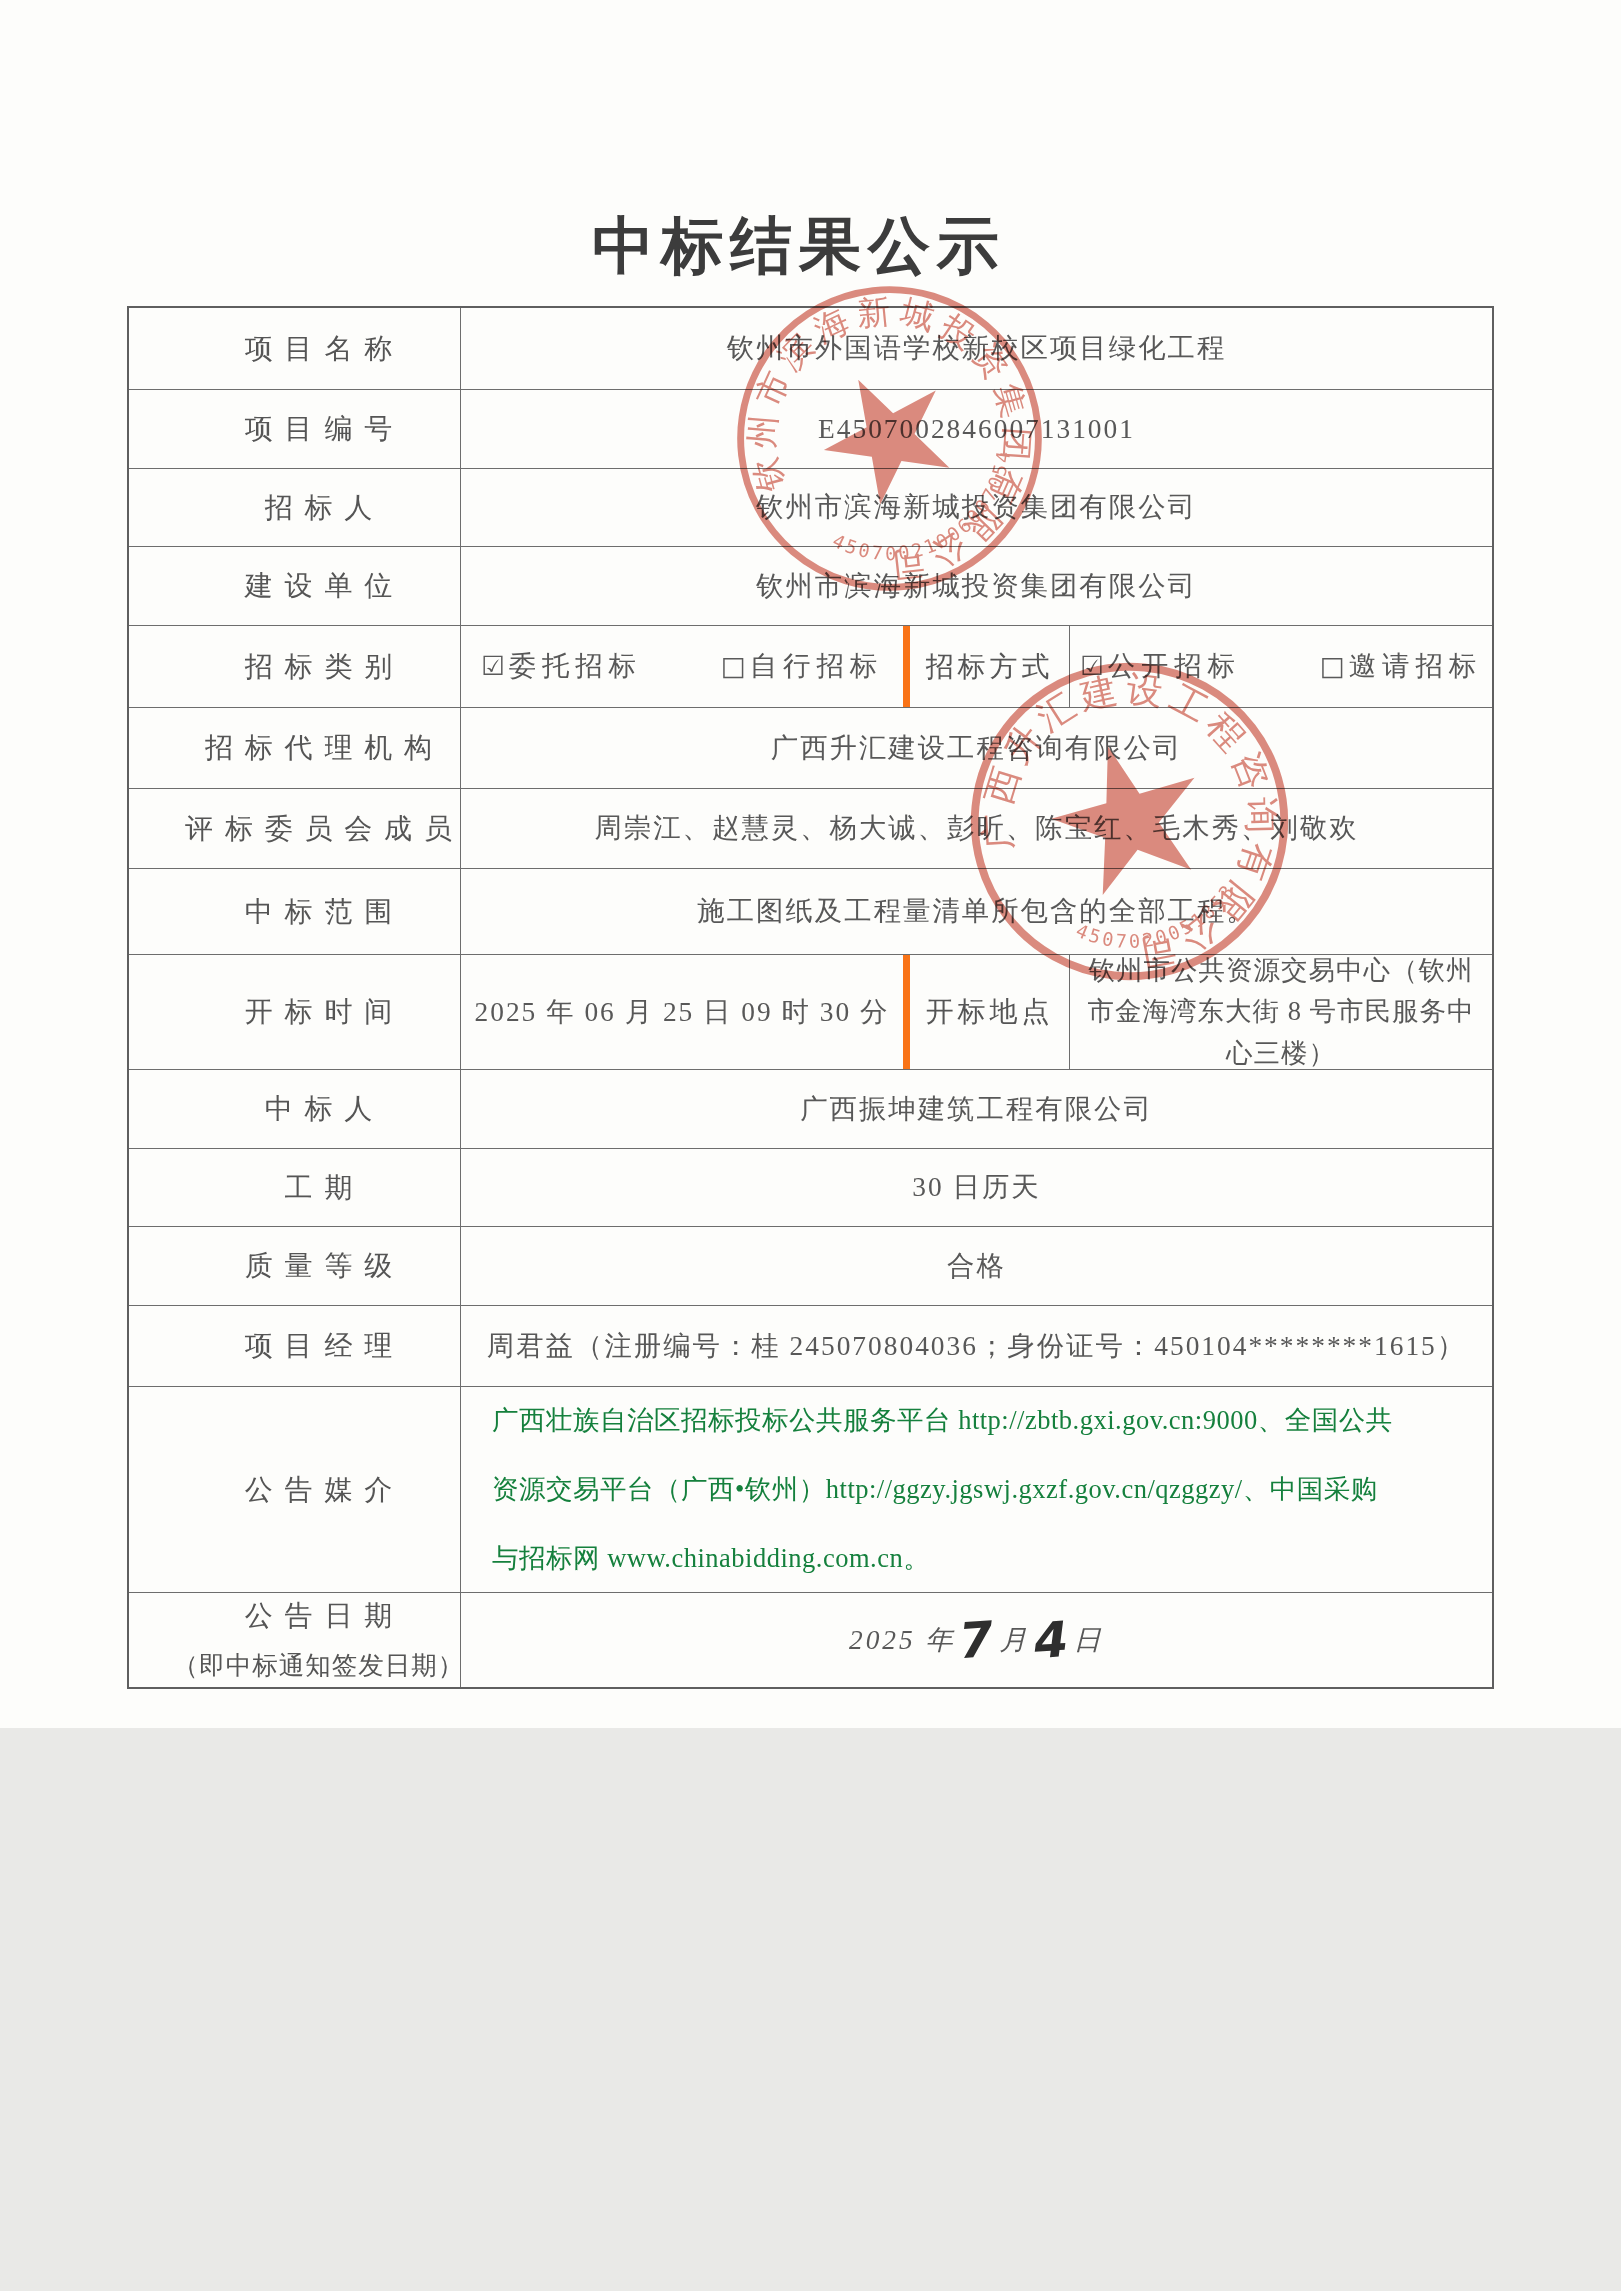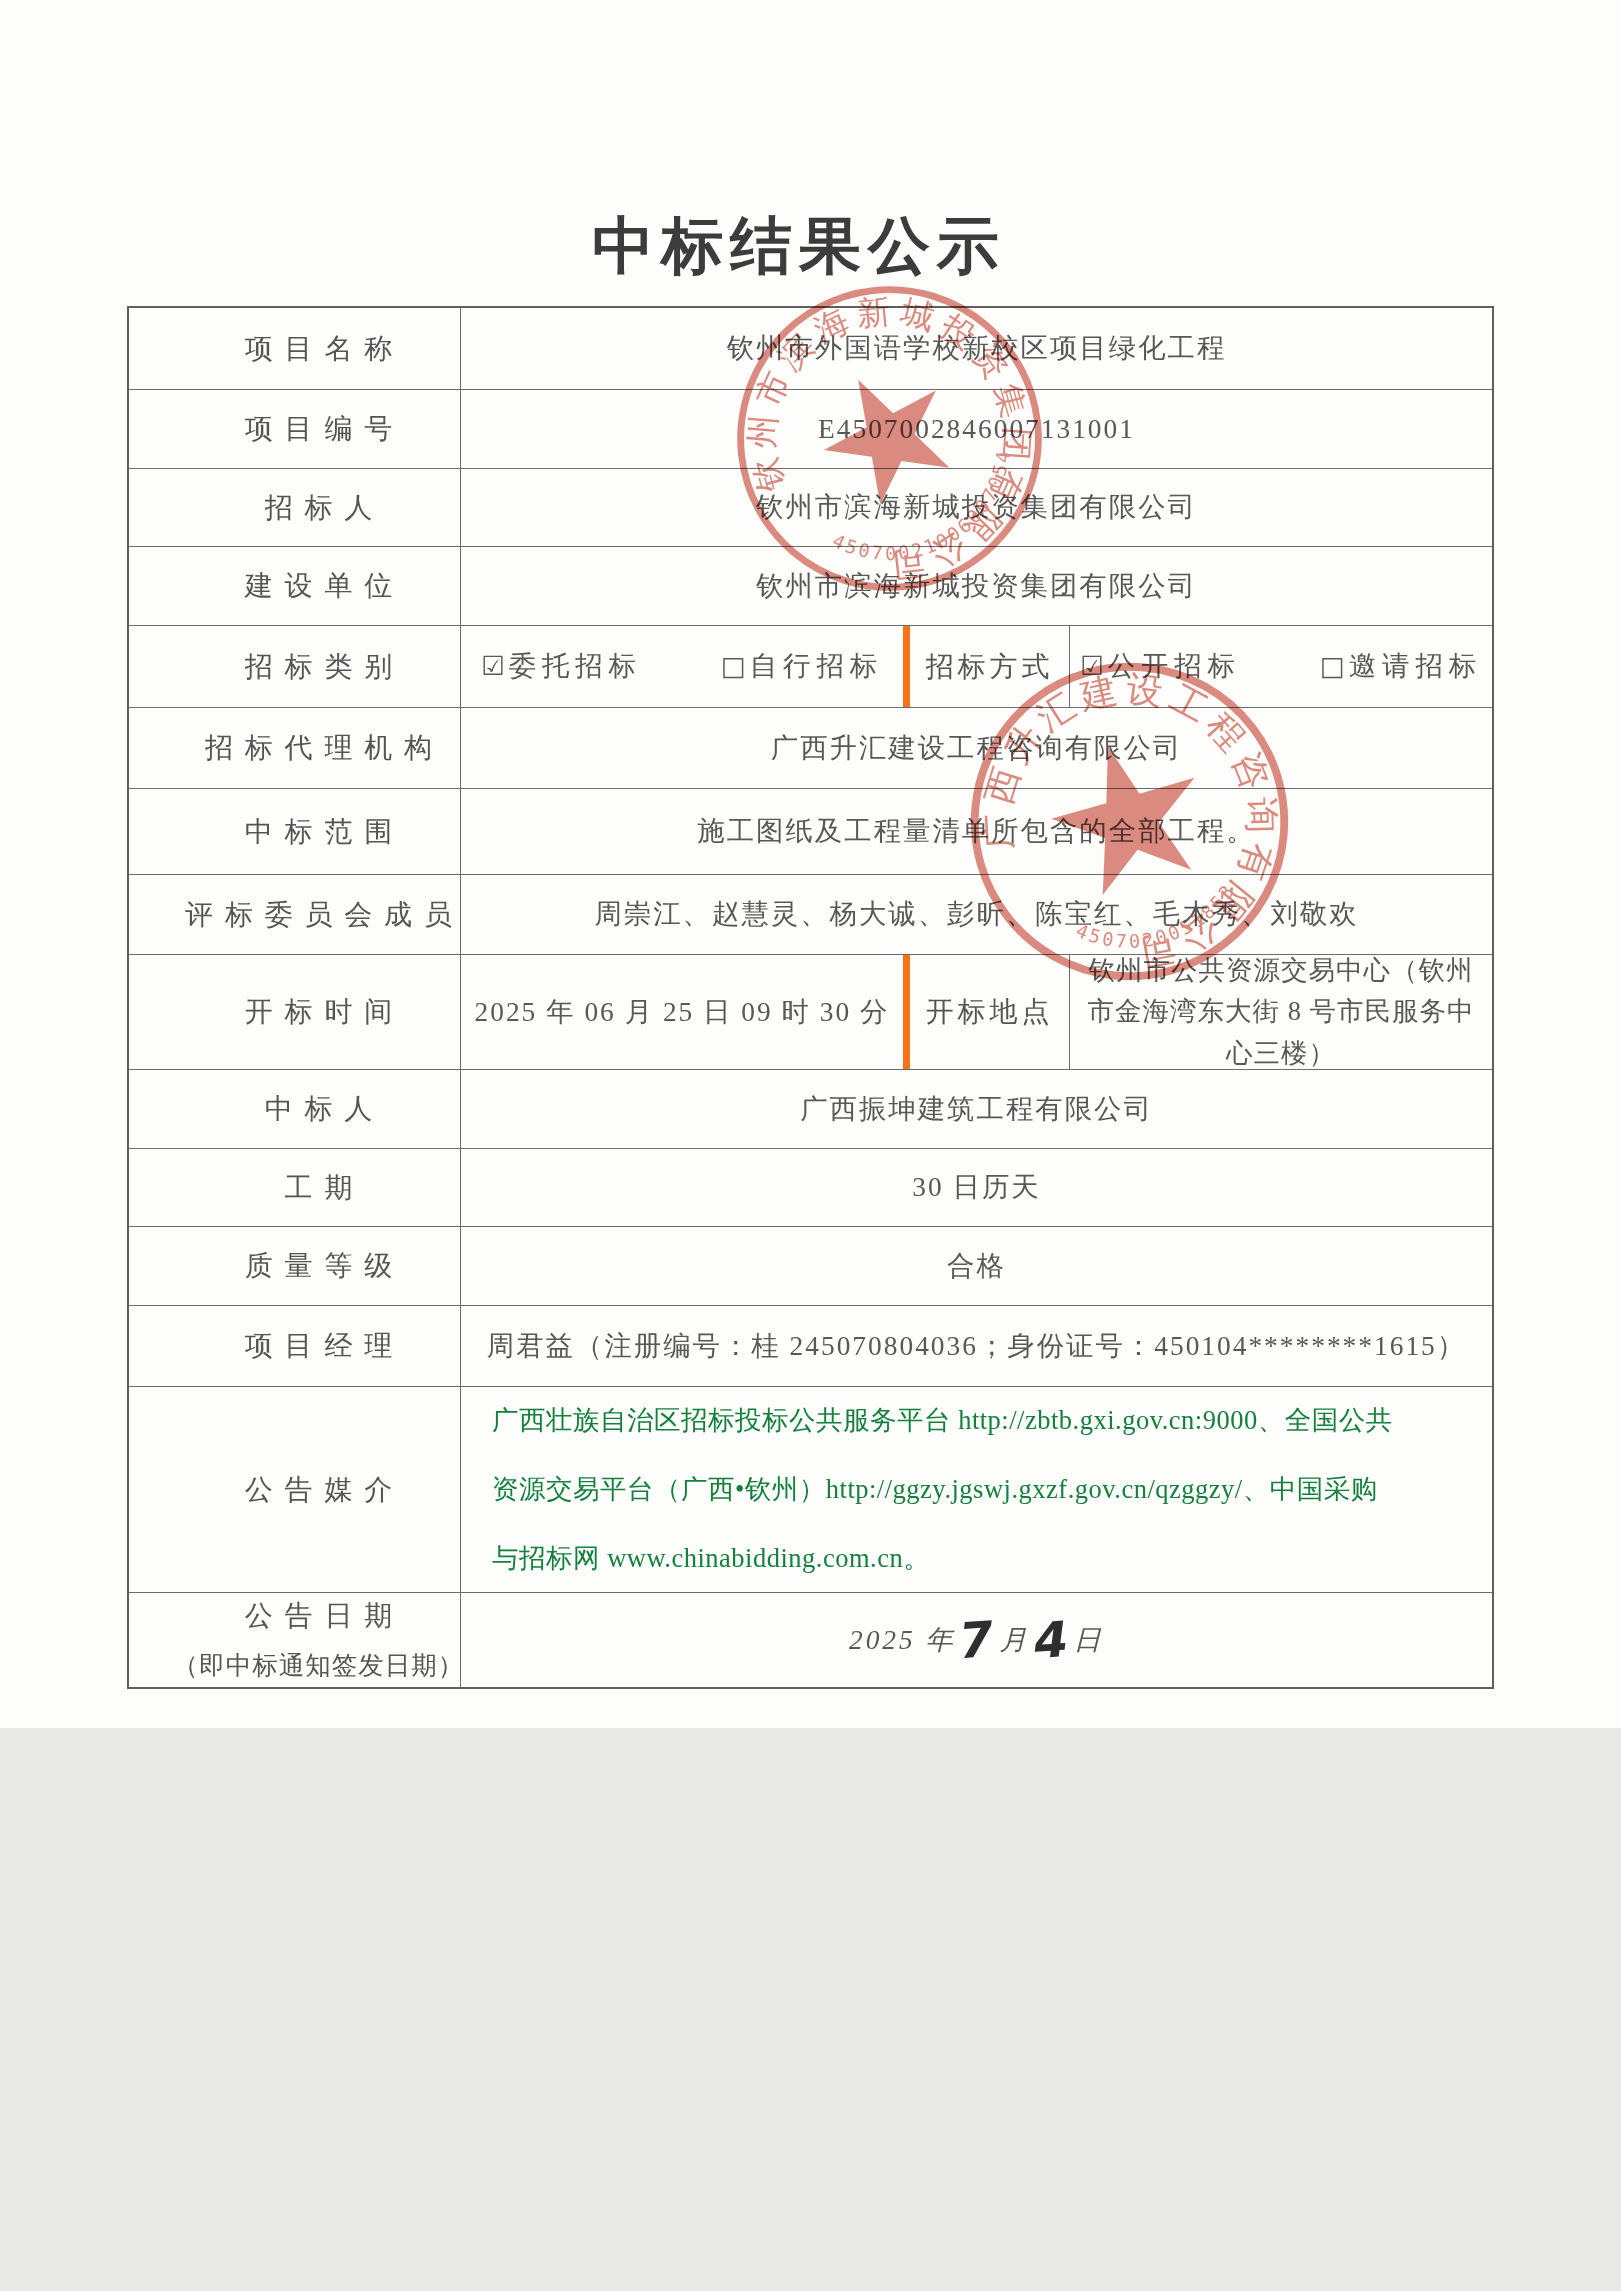--- a/index.html
+++ b/index.html
@@ -112,32 +112,32 @@
       </div>
     </div>
 
     <div class="tr" style="height:81px">
       <div class="th">
           <span class="lbl">招标代理机构</span>
         </div>
       <div class="td">广西升汇建设工程咨询有限公司</div>
     </div>
 
+    <div class="tr" style="height:80px">
+      <div class="th">
+          <span class="lbl">评标委员会成员</span>
+        </div>
+      <div class="td">周崇江、赵慧灵、杨大诚、彭昕、陈宝红、毛木秀、刘敬欢</div>
+    </div>
+
     <div class="tr" style="height:86px">
       <div class="th">
           <span class="lbl">中标范围</span>
         </div>
       <div class="td">施工图纸及工程量清单所包含的全部工程。</div>
-    </div>
-
-    <div class="tr" style="height:80px">
-      <div class="th">
-          <span class="lbl">评标委员会成员</span>
-        </div>
-      <div class="td">周崇江、赵慧灵、杨大诚、彭昕、陈宝红、毛木秀、刘敬欢</div>
     </div>
 
     <div class="tr" style="height:115px">
       <div class="th">
           <span class="lbl">开标时间</span>
         </div>
       <div class="td c2">2025 年 06 月 25 日 09 时 30 分</div>
       <div class="td sub">开标地点</div>
       <div class="td c4 addr">钦州市公共资源交易中心（钦州市金海湾东大街 8 号市民服务中心三楼）</div>
     </div>

